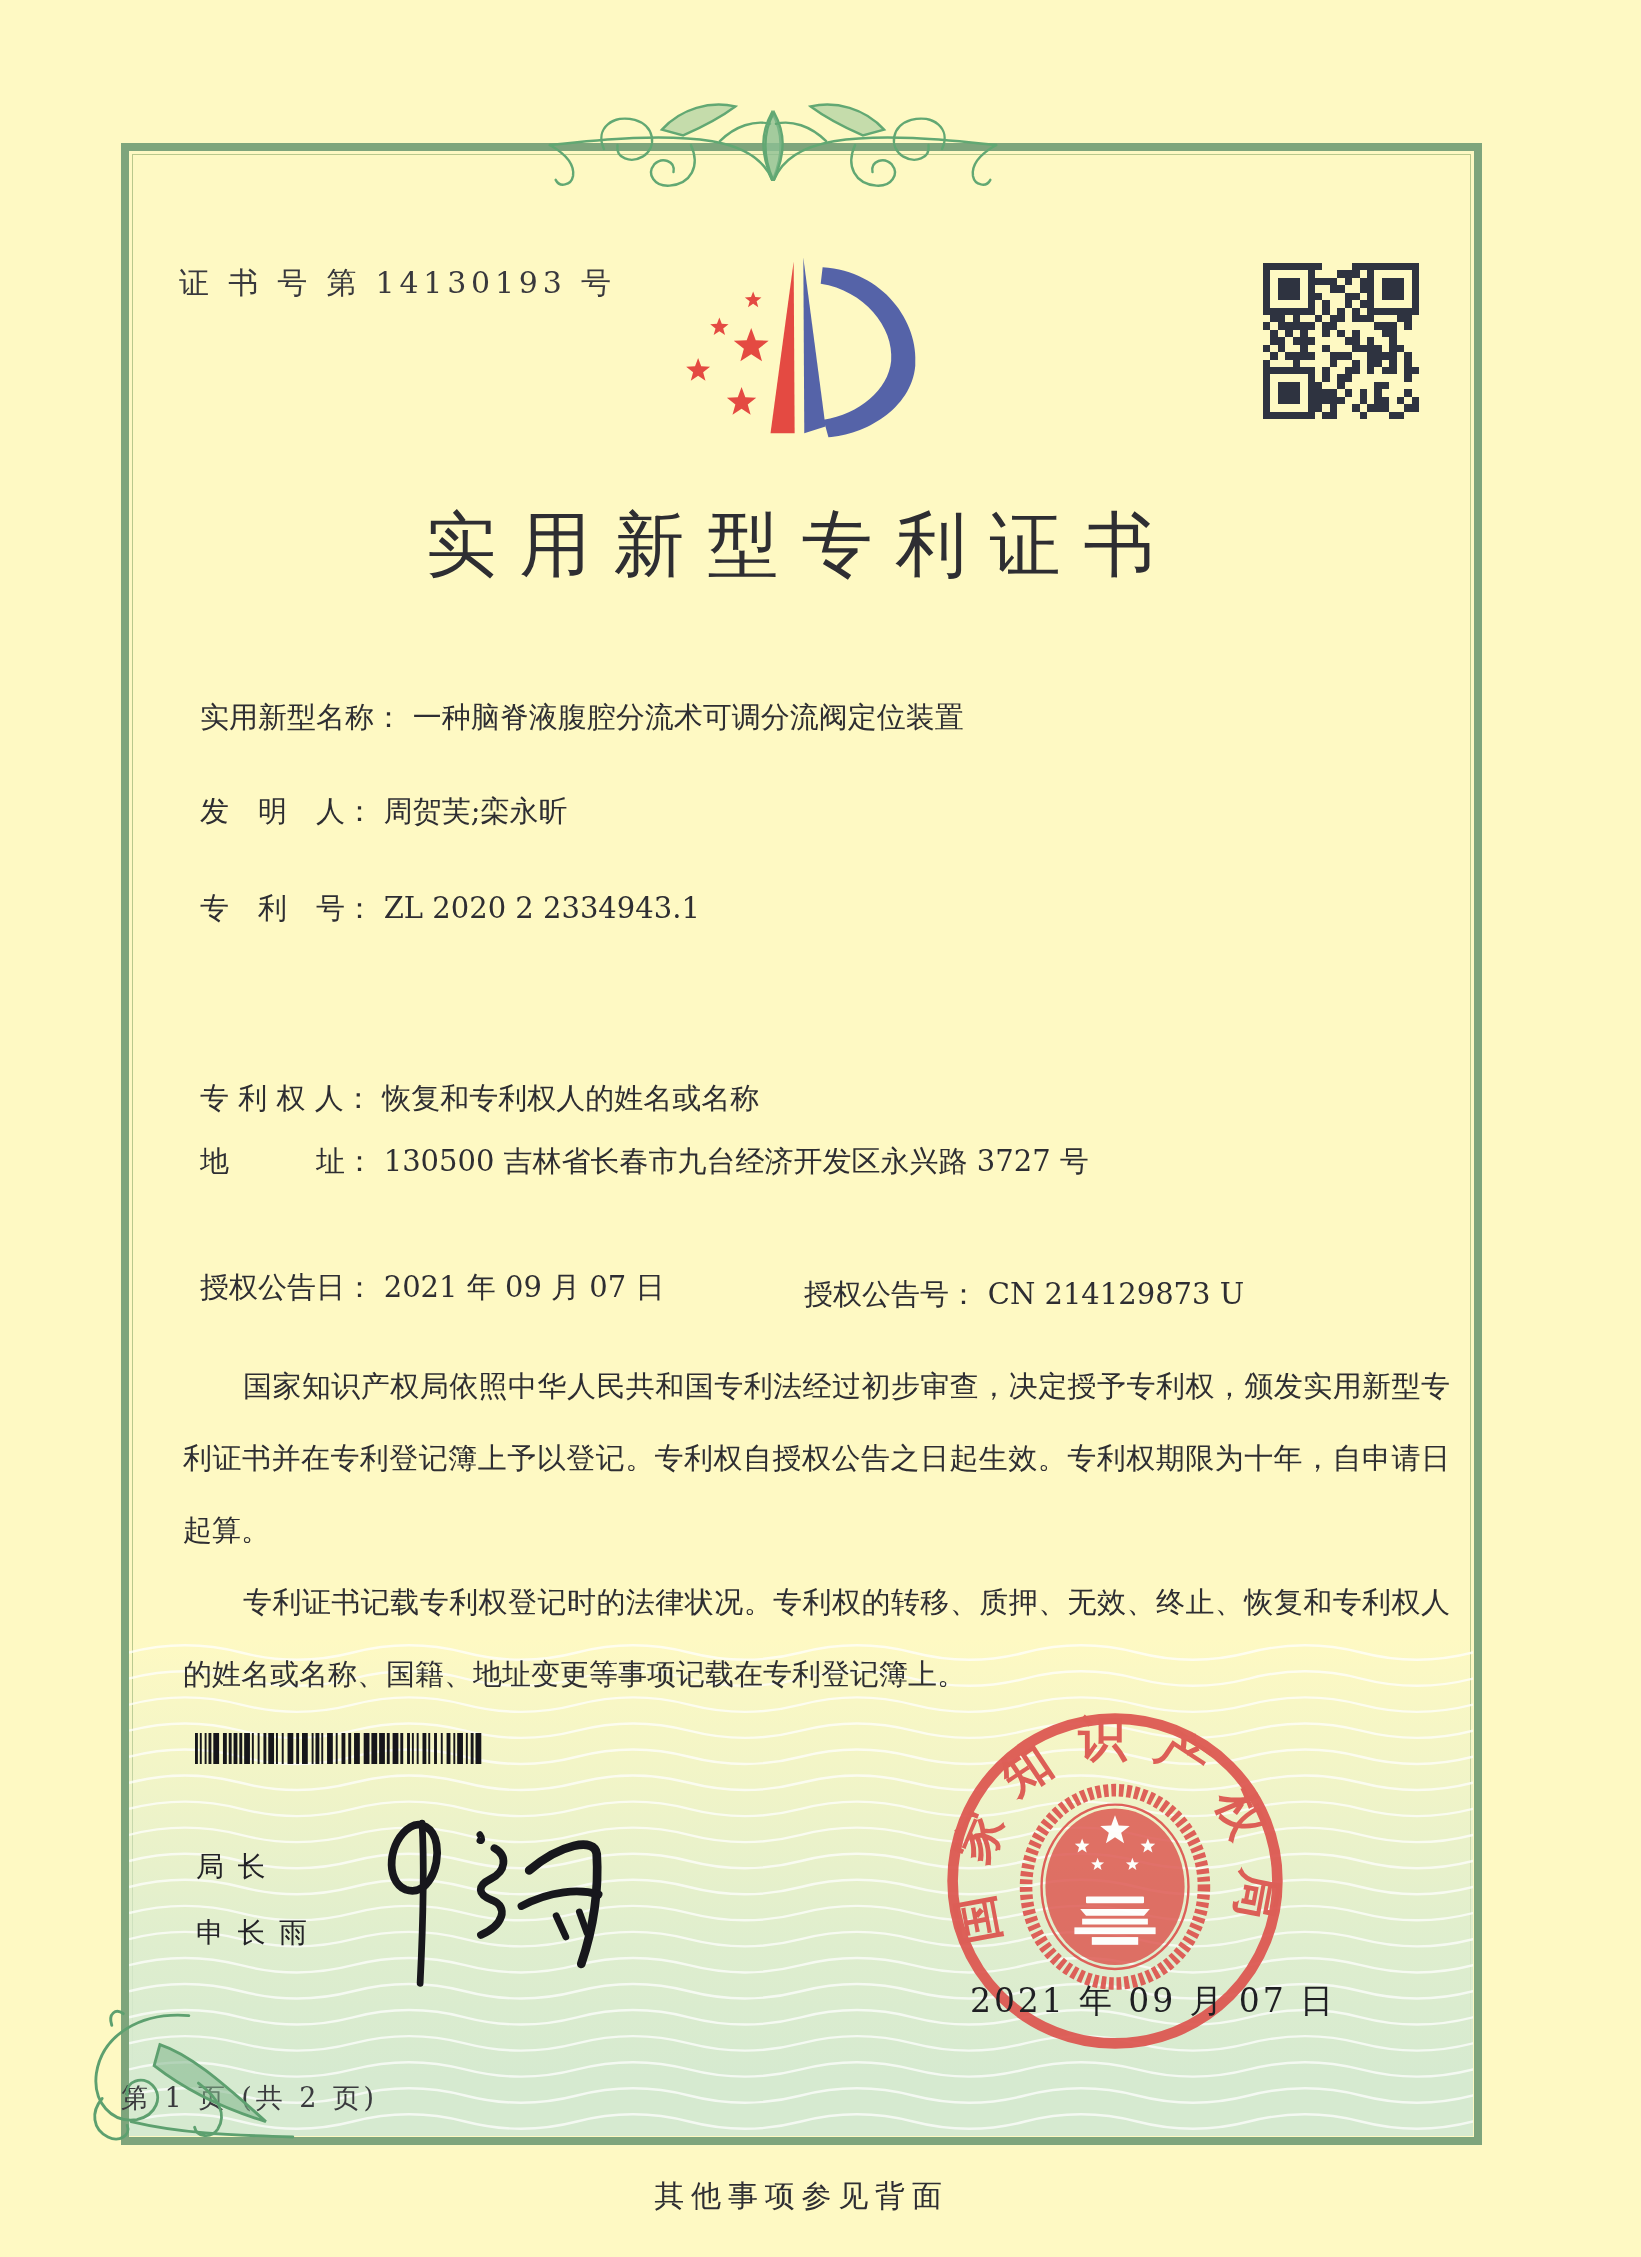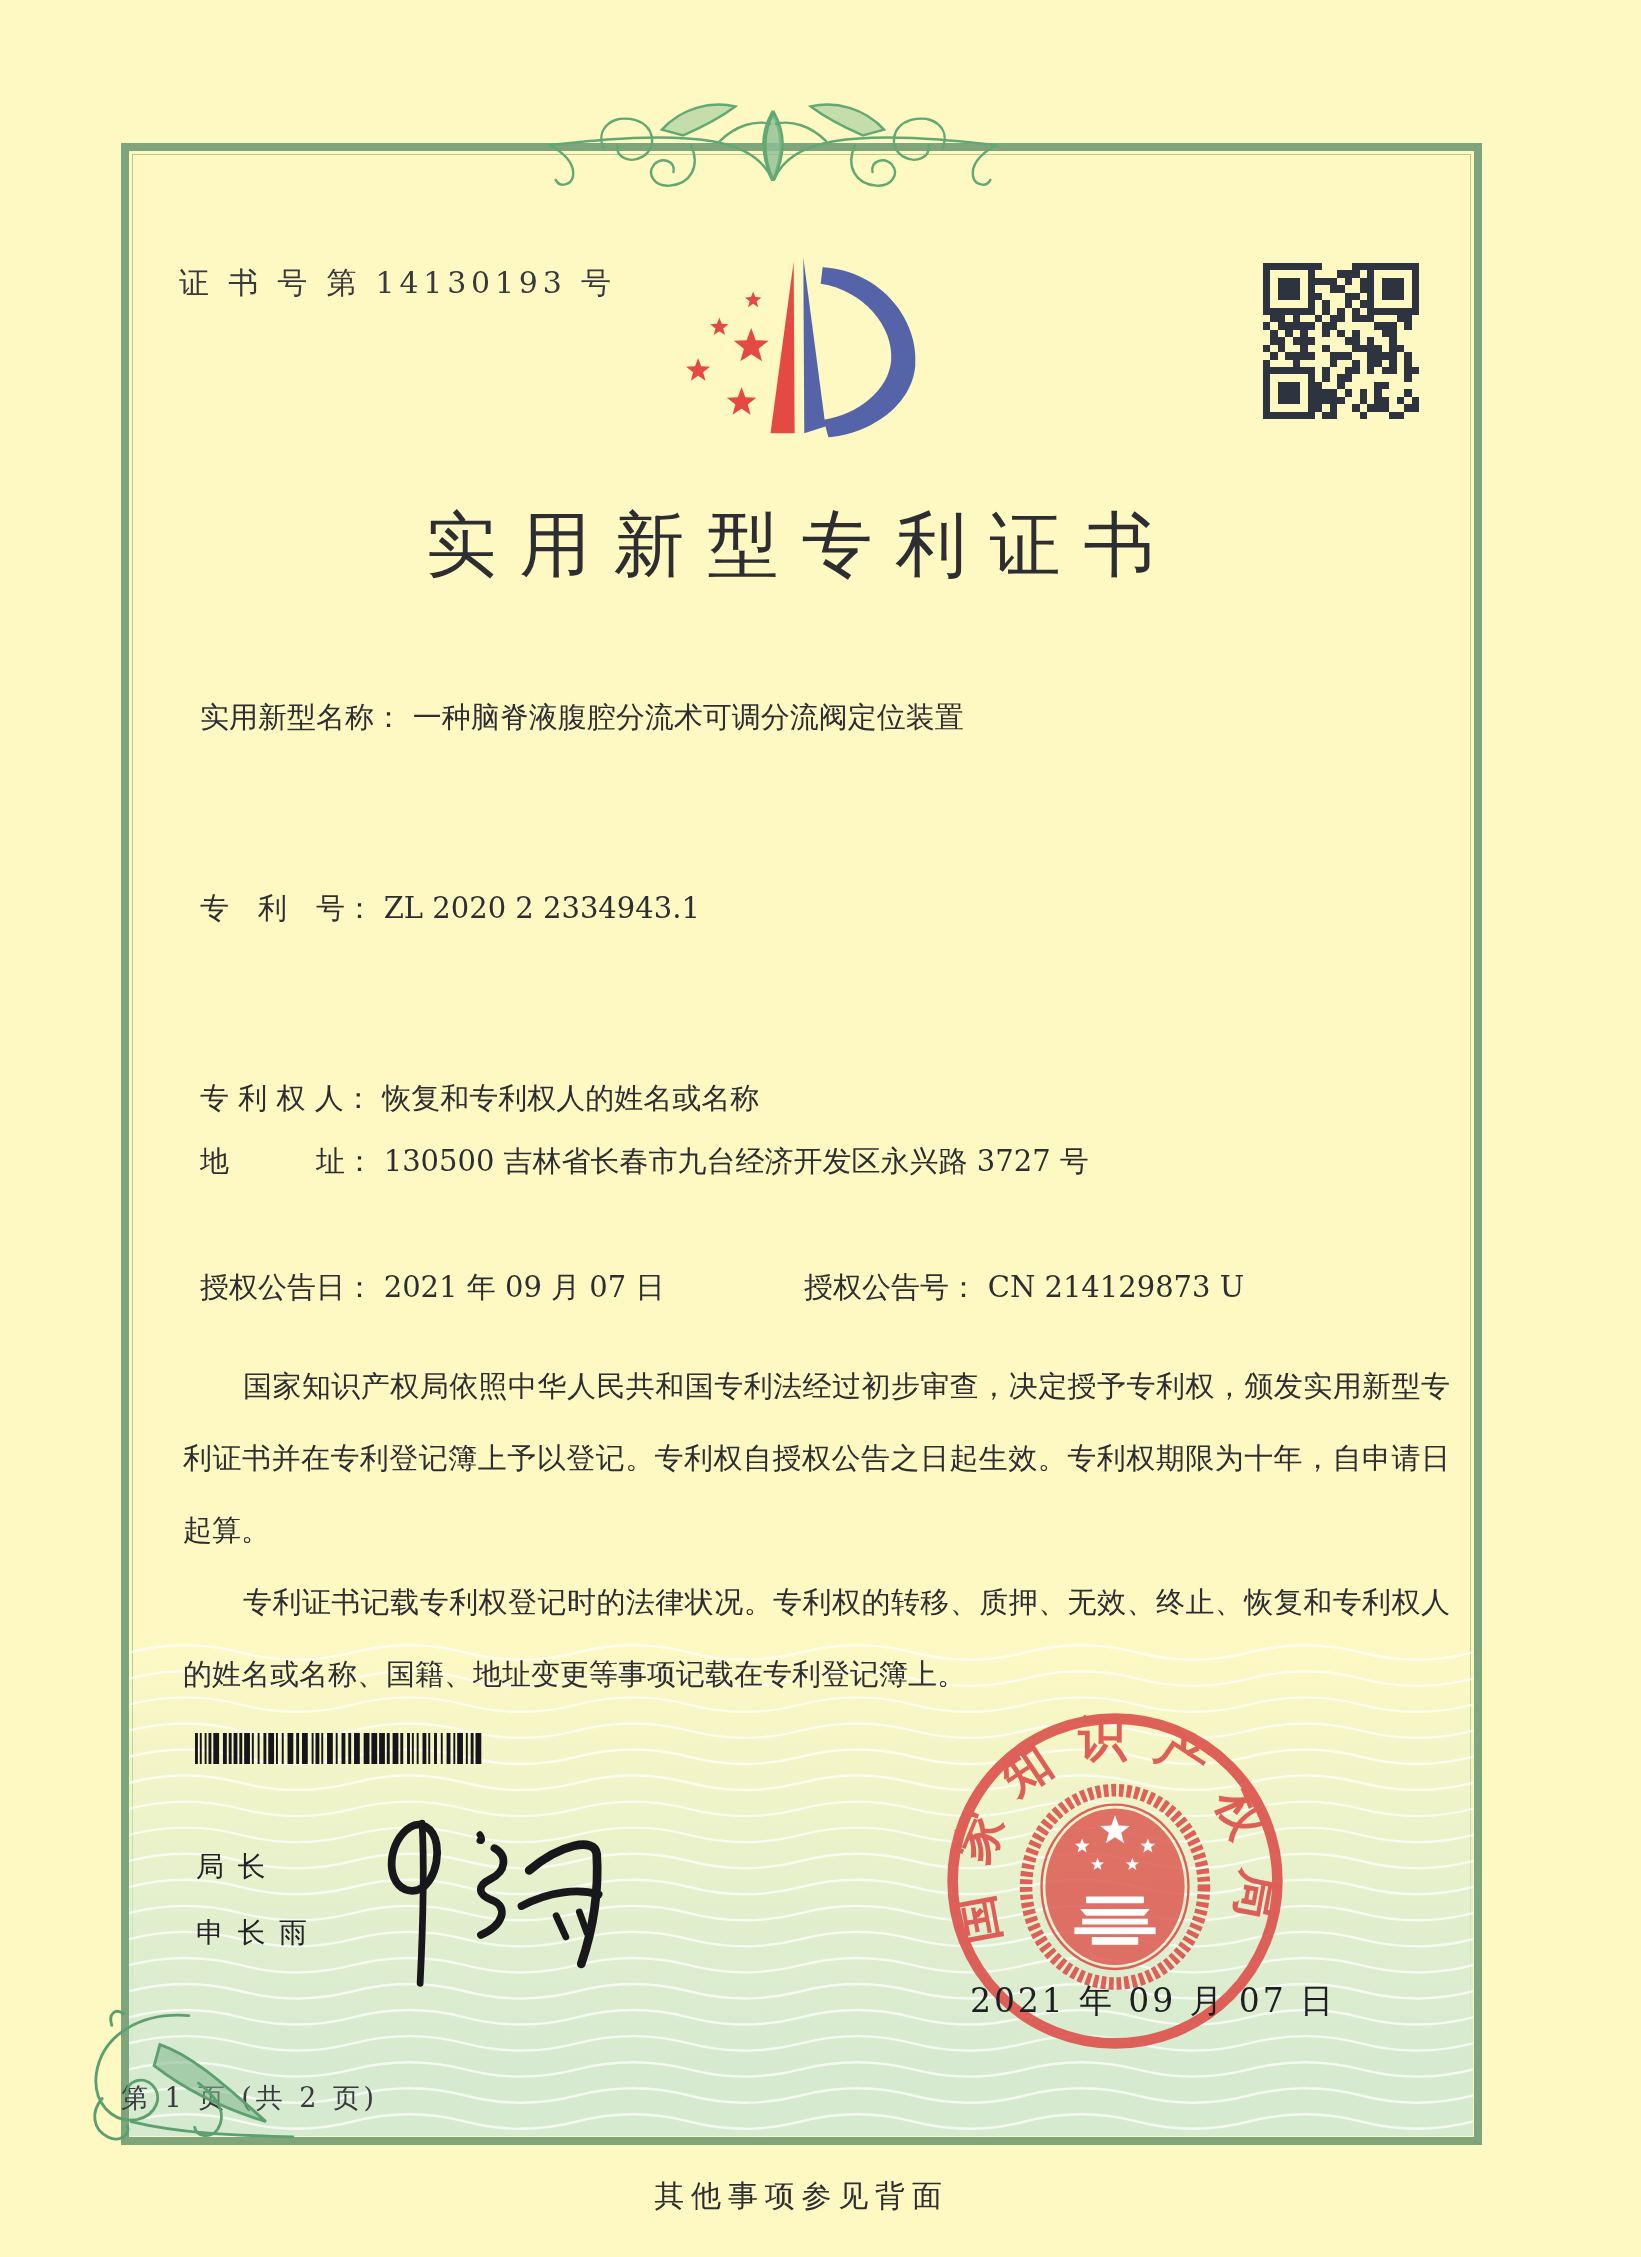--- a/index.html
+++ b/index.html
@@ -23,21 +23,21 @@
   }
   .logo{ position:absolute; left:674px; top:247px; width:249px; height:195px; z-index:3;}
   .qr{ position:absolute; left:1263px; top:263px; width:156px; height:156px; z-index:3;}
   .title{
     position:absolute; left:121px; top:498px; width:1361px; margin:0;
     text-align:center; font-size:71px; font-weight:normal; letter-spacing:23px;
     color:#2e2e32; z-index:3;
   }
   .row{ position:absolute; left:200px; width:1274px; font-size:29px; color:#2e2e32; z-index:3; white-space:nowrap;}
   .row .val{ margin-left:9.7px; }
-  .row .pair2{ position:absolute; left:604px; top:0; }
+  .row .pair2{ position:absolute; left:604px; top:7px; }
   .body-text{
     position:absolute; left:183px; top:1350px; width:1267px; z-index:3;
     font-size:29px; line-height:72px; color:#2e2e32; text-align:justify;
   }
   .body-text p{ margin:0; text-indent:60px; }
   .band{
     position:absolute; left:129px; top:1639px; width:1344px; height:497px; z-index:2;
     background:linear-gradient(180deg, rgba(215,235,209,0) 0%, rgba(215,235,209,.35) 30%,
                rgba(215,235,209,.8) 62%, #d6ead0 88%);
   }
@@ -342,20 +342,23 @@
         <rect x="17" y="20" width="1" height="1"></rect>
         <rect x="18" y="20" width="1" height="1"></rect>
       </g>
     </svg>
 
   <h1 class="title">实用新型专利证书</h1>
 
   <div class="row" style="top:698px">
     <span class="lbl">实用新型名称：</span><span class="val">一种脑脊液腹腔分流术可调分流阀定位装置</span>
   </div>
+  <div class="row" style="top:792px">
+    <span class="lbl">发　明　人：</span><span class="val">周贺芙;栾永昕</span>
+  </div>
   <div class="row" style="top:889px">
     <span class="lbl">专　利　号：</span><span class="val">ZL 2020 2 2334943.1</span>
   </div>
   <div class="row" style="top:1079px">
     <span class="lbl">专 利 权 人：</span><span class="val">恢复和专利权人的姓名或名称</span>
   </div>
   <div class="row" style="top:1142px">
     <span class="lbl">地　　　址：</span><span class="val">130500 吉林省长春市九台经济开发区永兴路 3727 号</span>
   </div>
   <div class="row" style="top:1268px">

